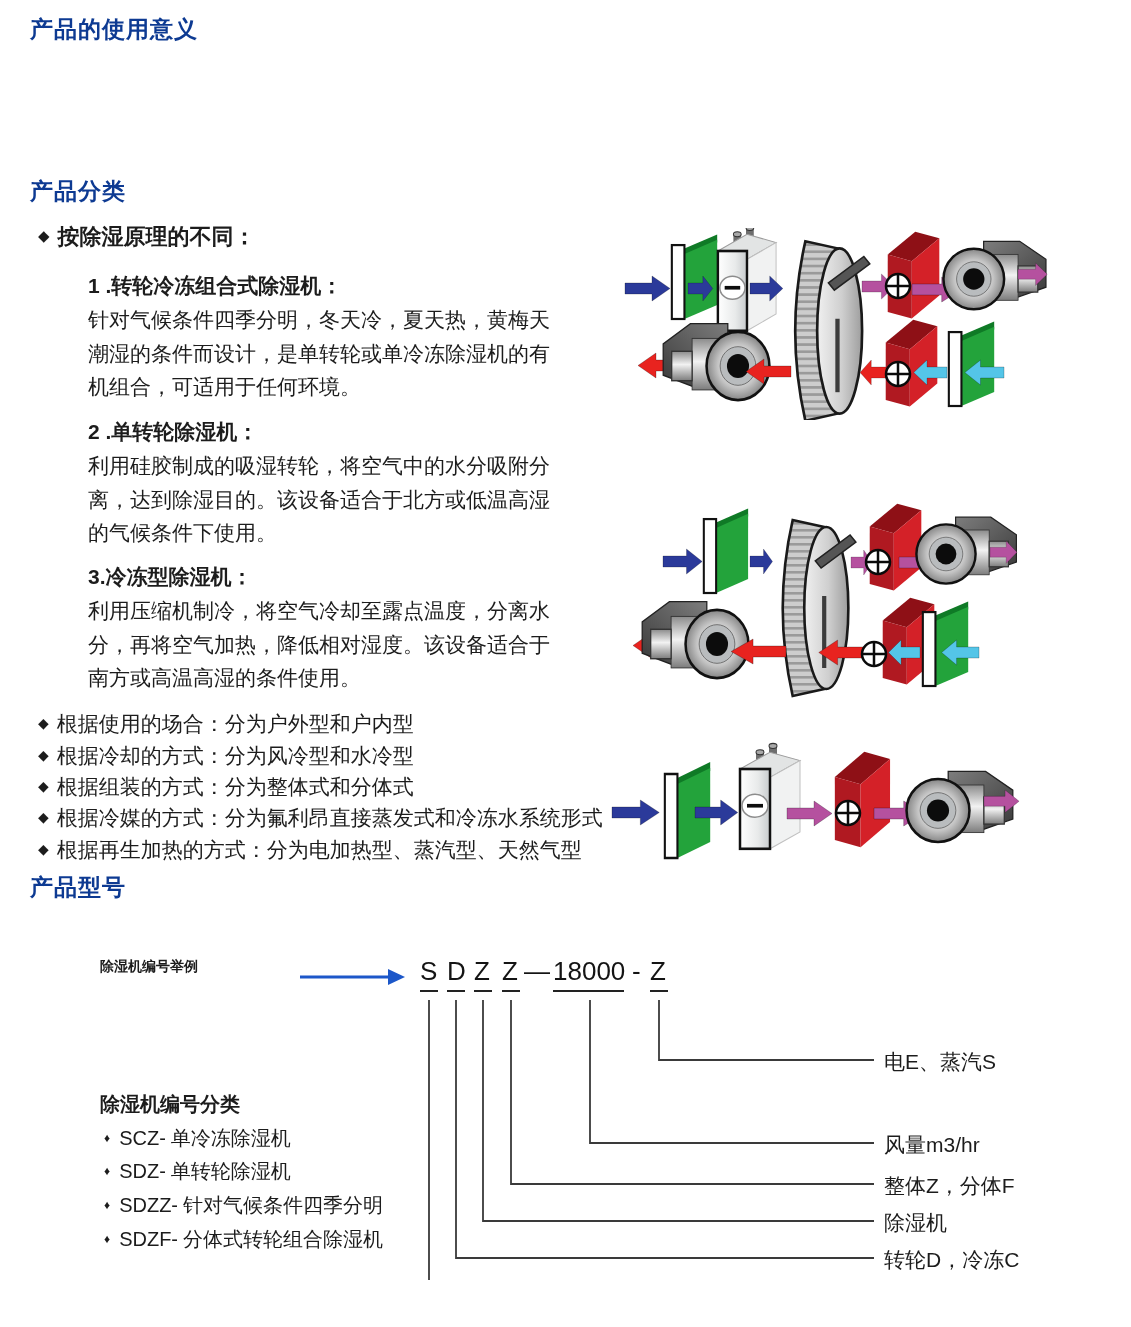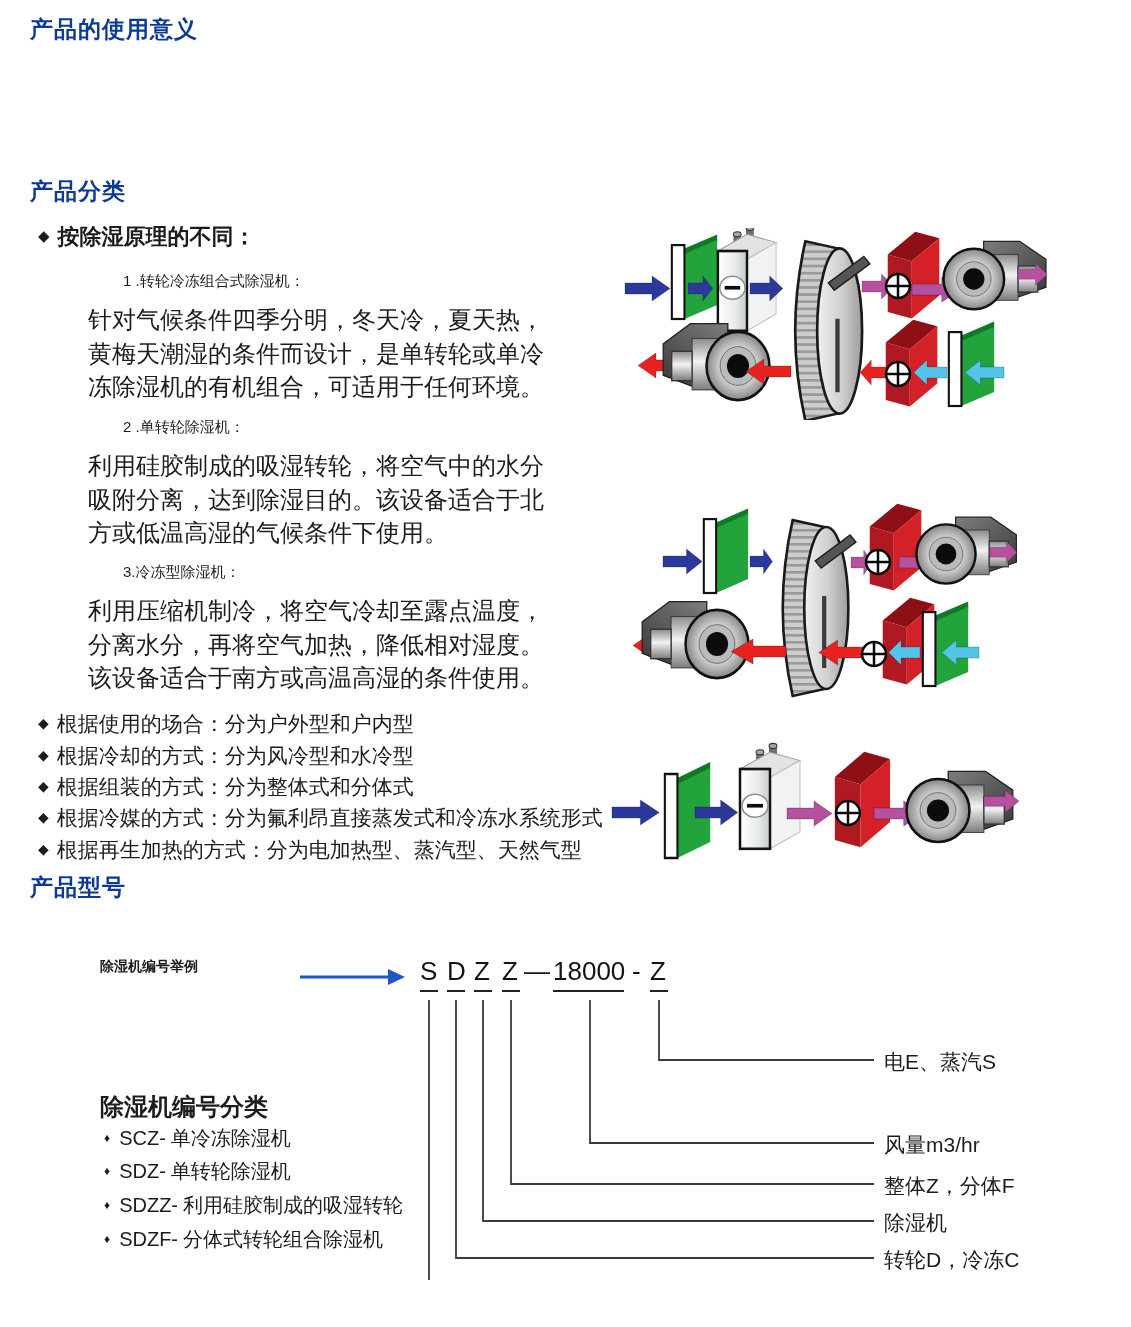--- a/index.html
+++ b/index.html
@@ -11,29 +11,29 @@
     --line:#3a3a3a;
   }
   html,body{margin:0;padding:0;background:#fff;}
   .page{position:relative;width:1131px;height:1280px;background:#ffffff;overflow:hidden;
         font-family:"Liberation Sans","DejaVu Sans",sans-serif;color:var(--text);}
   .abs{position:absolute;}
   .h-section{font-size:23px;font-weight:bold;color:var(--heading_blue);letter-spacing:1px;}
   .para{font-size:21px;line-height:37.5px;width:1048px;text-indent:47px;color:var(--text);}
   .principle{font-size:22px;font-weight:bold;}
   .principle .bul{font-size:15px;vertical-align:3px;margin-right:8px;}
-  .type-title{font-size:15px;font-weight:normal;margin-left:35px;}
-  .type-body{font-size:24px;line-height:33.5px;width:472px;}
+  .type-title{font-size:21px;font-weight:bold;}
+  .type-body{font-size:21px;line-height:33.5px;width:472px;}
   .crit{font-size:21px;white-space:nowrap;}
   .crit .bul{font-size:14px;vertical-align:3px;margin-right:8px;}
   .crit .lbl{font-weight:normal;}
   .ex-label{font-size:14px;font-weight:bold;}
   .code-ch{font-size:26px;color:#141414;}
   .legend-item{font-size:21px;white-space:nowrap;}
-  .cls-title{font-size:24px;font-weight:bold;}
+  .cls-title{font-size:20px;font-weight:bold;}
   .cls-item{font-size:20px;white-space:nowrap;}
   .cls-item .bul{font-size:12px;vertical-align:3px;margin-right:9px;}
   .cls-item .code{margin-right:5px;}
   svg{display:block;}
 </style>
 </head>
 <body>
 
 <div class="page">
 
@@ -233,16 +233,16 @@
   <div class="abs legend-item" style="left:884px;top:1048px">电E、蒸汽S</div>
   <div class="abs legend-item" style="left:884px;top:1131px">风量m3/hr</div>
   <div class="abs legend-item" style="left:884px;top:1172px">整体Z，分体F</div>
   <div class="abs legend-item" style="left:884px;top:1209px">除湿机</div>
   <div class="abs legend-item" style="left:884px;top:1246px">转轮D，冷冻C</div>
   <div class="abs legend-item" style="left:884px;top:1284px">尚佳</div>
 
   <div class="abs cls-title" style="left:100px;top:1091px">除湿机编号分类</div>
   <div class="abs cls-item" style="left:104px;top:1125px"><span class="bul">♦</span><span class="code">SCZ-</span><span>单冷冻除湿机</span></div>
   <div class="abs cls-item" style="left:104px;top:1158px"><span class="bul">♦</span><span class="code">SDZ-</span><span>单转轮除湿机</span></div>
-  <div class="abs cls-item" style="left:104px;top:1192px"><span class="bul">♦</span><span class="code">SDZZ-</span><span>利用硅胶制成的吸湿转轮</span></div>
+  <div class="abs cls-item" style="left:104px;top:1192px"><span class="bul">♦</span><span class="code">SDZZ-</span><span>针对气候条件四季分明</span></div>
   <div class="abs cls-item" style="left:104px;top:1226px"><span class="bul">♦</span><span class="code">SDZF-</span><span>分体式转轮组合除湿机</span></div>
 
 </div>
 
 </body></html>

